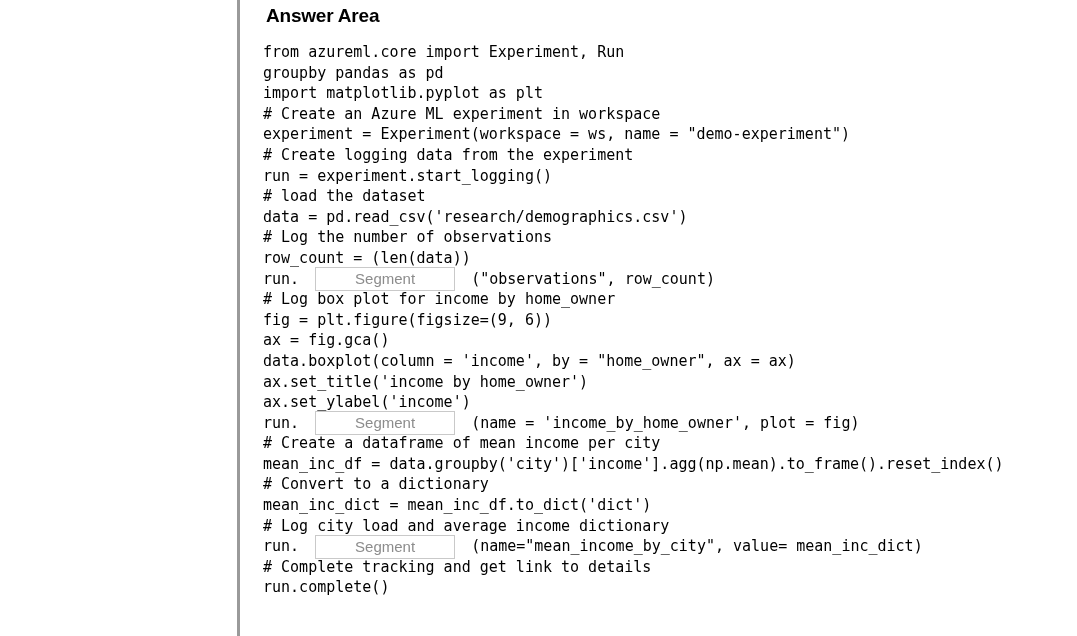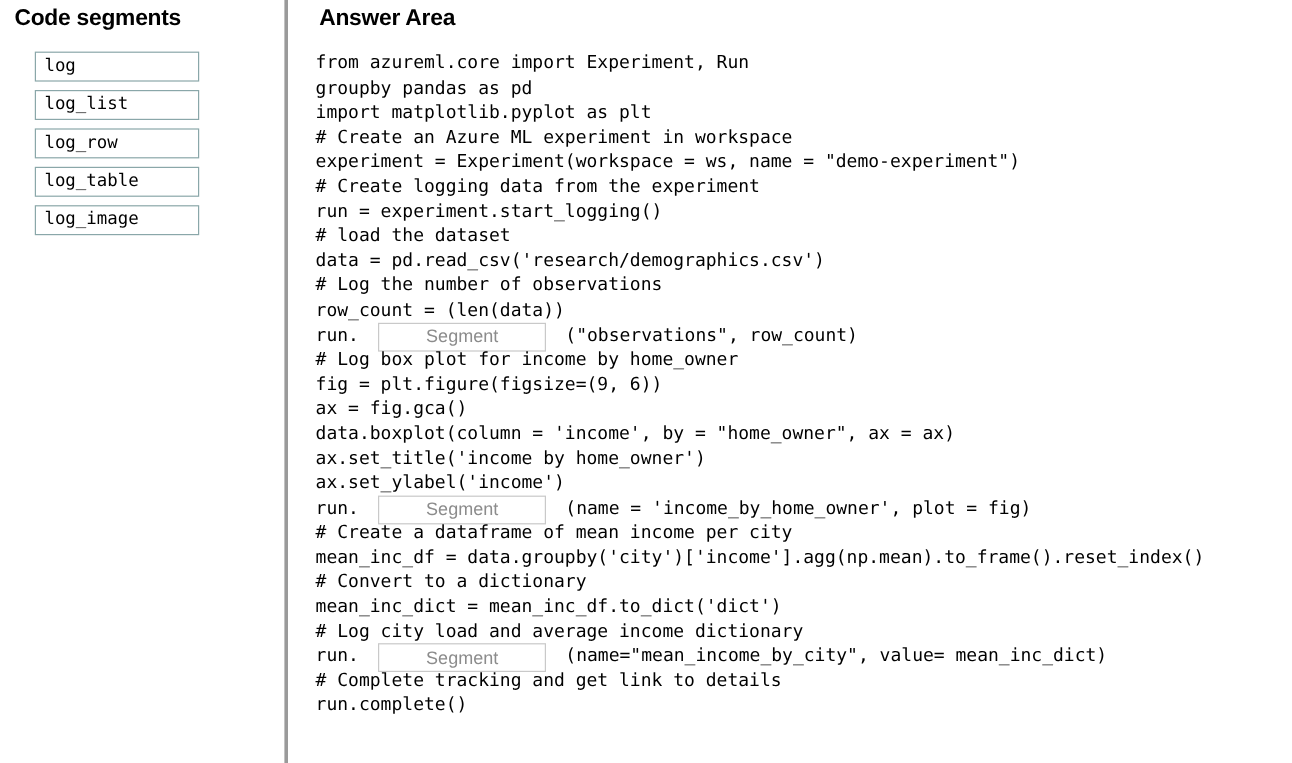--- a/index.html
+++ b/index.html
@@ -91,21 +91,21 @@
     width: 814px;
     font-family: "DejaVu Sans Mono", "Liberation Mono", monospace;
     font-size: 15px;
   }
   .code-line {
     height: 20.6px;
     line-height: 20.6px;
     white-space: pre;
     color: #000000;
     display: flex;
-    align-items: flex-start;
+    align-items: center;
   }
   .code-text {
     white-space: pre;
   }
   .seg-dropdown {
     display: inline-flex;
     align-items: center;
     justify-content: center;
     box-sizing: border-box;
     width: 140px;
@@ -117,28 +117,20 @@
     font-size: 15px;
     margin: 0 16px;
     line-height: 1;
     vertical-align: middle;
   }
 </style>
 </head>
 <body>
 
 <div id="left-panel">
-  <div id="code-segments-title">Code segments</div>
-  <div id="segment-list">
-      <div class="segment-chip">log</div>
-      <div class="segment-chip">log_list</div>
-      <div class="segment-chip">log_row</div>
-      <div class="segment-chip">log_table</div>
-      <div class="segment-chip">log_image</div>
-    </div>
 </div>
 
 <div id="vertical-divider"></div>
 
 <div id="right-panel">
   <div id="answer-area-title">Answer Area</div>
   <div id="code-block">
       <div class="code-line"><span class="code-text">from azureml.core import Experiment, Run</span></div>
       <div class="code-line"><span class="code-text">groupby pandas as pd</span></div>
       <div class="code-line"><span class="code-text">import matplotlib.pyplot as plt</span></div>

